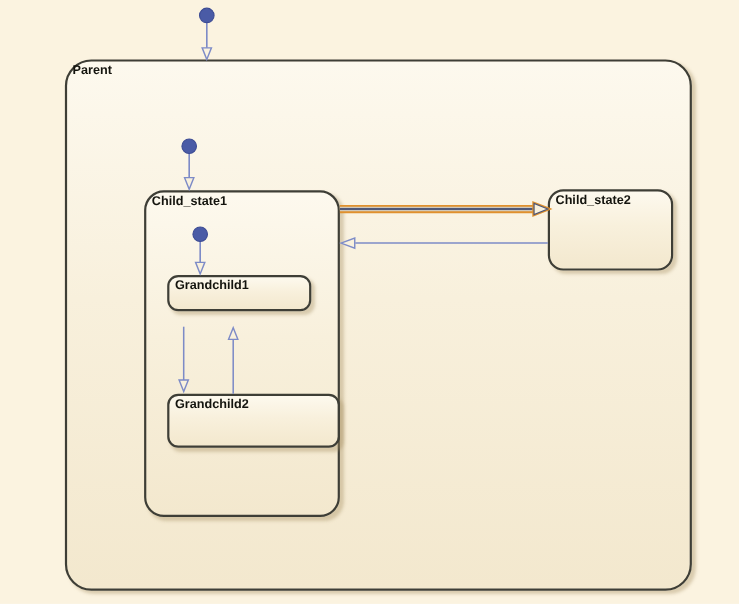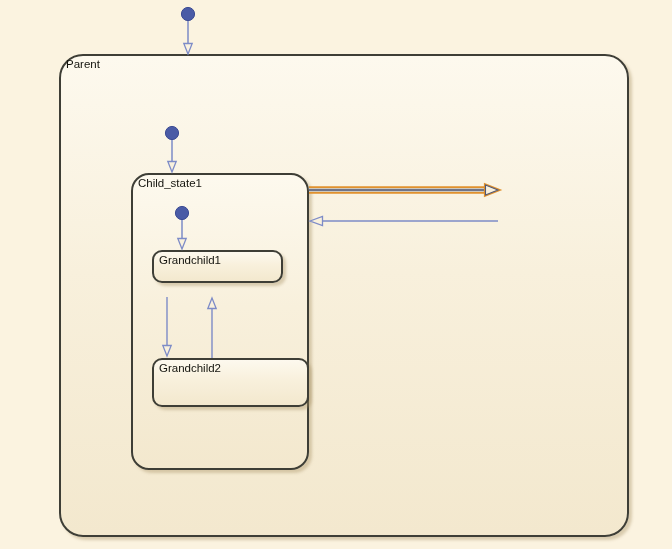--- a/index.html
+++ b/index.html
@@ -6,20 +6,21 @@
     margin: 0;
     padding: 0;
     font-family: "Liberation Sans", sans-serif;
   }
   .canvas {
     position: relative;
     width: 672px;
     height: 549px;
     background: #FBF3E0;
     overflow: hidden;
+    font-weight: bold;
   }
   .state {
     position: absolute;
     box-sizing: border-box;
     border: 2px solid #3E3E36;
     background: linear-gradient(180deg, #FDF9EE 0%, #F8F0DC 45%, #F3E8CE 100%);
     box-shadow: 3px 3px 3px rgba(167, 144, 99, 0.40);
   }
   .state-label {
     font-size: 11.5px;
@@ -47,20 +48,23 @@
 <div class="canvas">
 
   <div class="state state-parent">
     <div class="state-label">Parent</div>
   </div>
 
   <div class="state state-child1">
     <div class="state-label">Child_state1</div>
   </div>
 
+  <div class="state state-child2">
+    <div class="state-label">Child_state2</div>
+  </div>
 
   <div class="state state-grandchild1">
     <div class="state-label">Grandchild1</div>
   </div>
 
   <div class="state state-grandchild2">
     <div class="state-label">Grandchild2</div>
   </div>
 
   <svg class="wires" width="672" height="549" viewBox="0 0 672 549">

